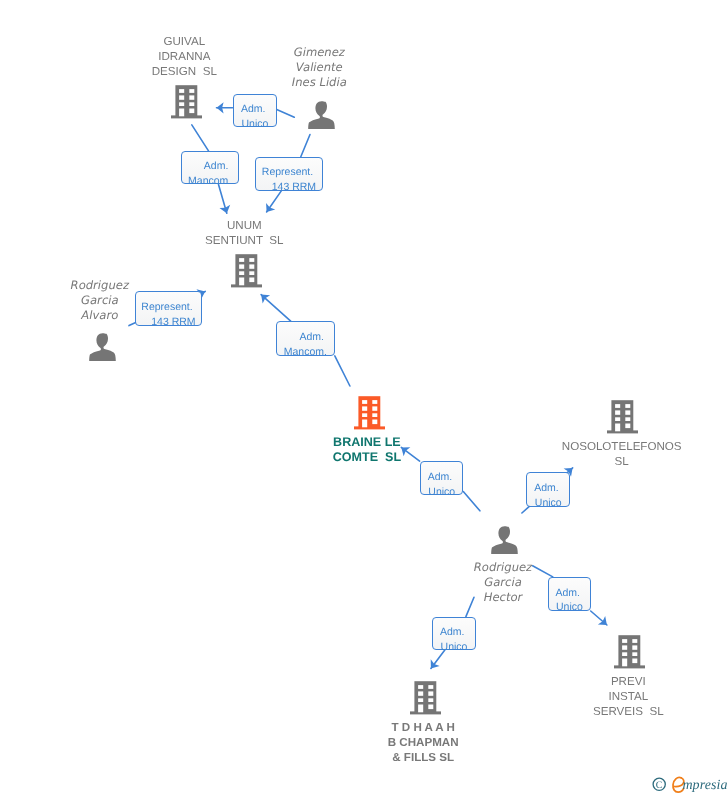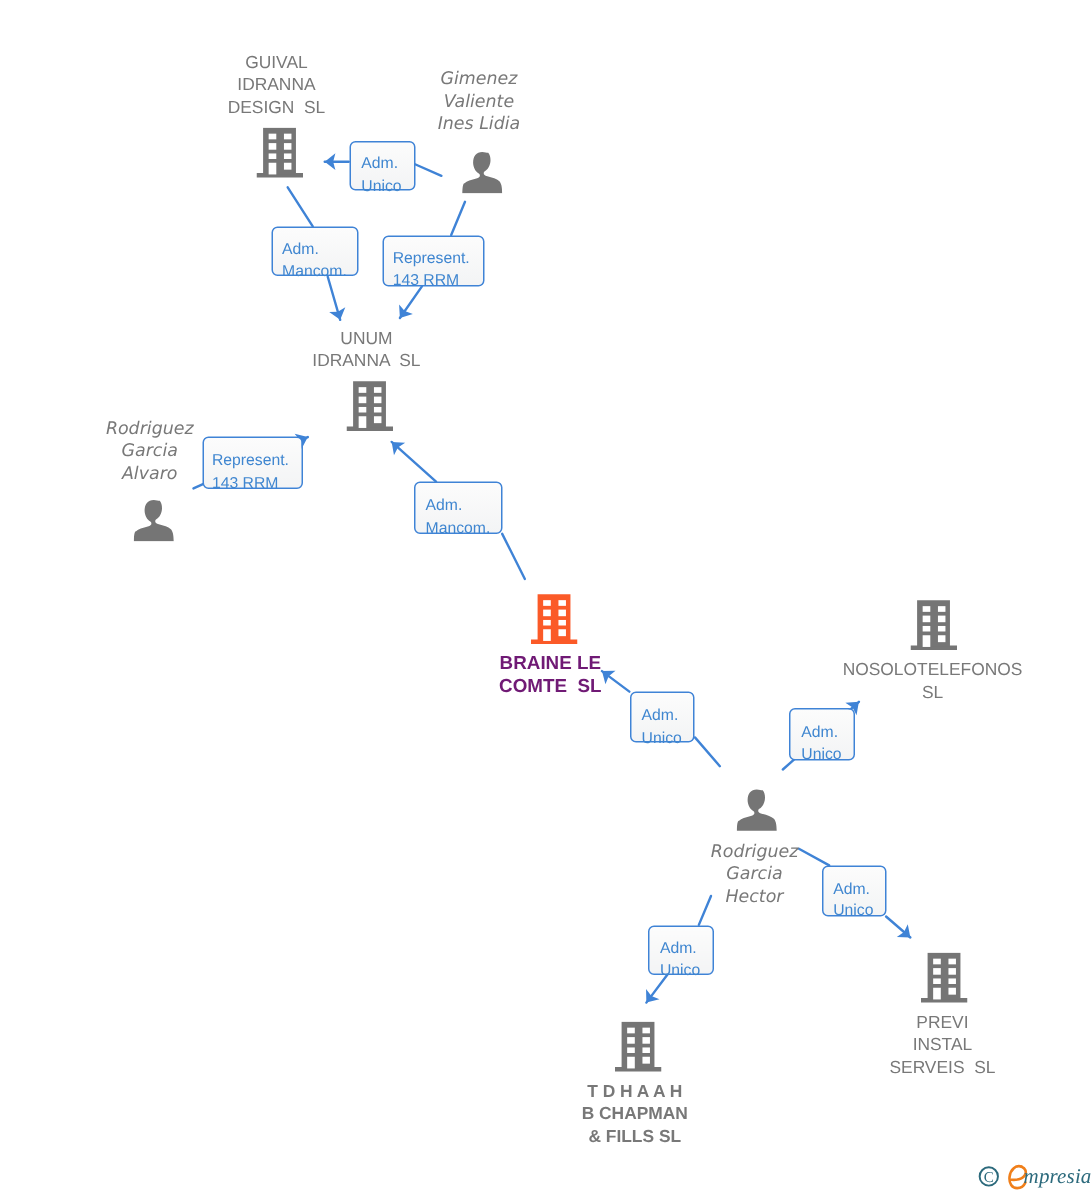--- a/index.html
+++ b/index.html
@@ -2,23 +2,23 @@
 <html><head>
 <meta charset="utf-8">
 <style>
   html,body{margin:0;padding:0;}
   body{width:728px;height:795px;background:#ffffff;font-family:"Liberation Sans",sans-serif;overflow:hidden;-webkit-font-smoothing:antialiased;text-rendering:geometricPrecision;}
   #canvas{position:relative;width:728px;height:772px;background:#fff;}
   .node{position:absolute;}
   .node-icon{position:absolute;}
   .node-label{position:absolute;color:#787878;font-size:11.6px;line-height:15px;text-align:center;white-space:pre;font-family:"Liberation Sans",sans-serif;}
   .node-label.person{font-size:11.6px;font-family:"DejaVu Sans",sans-serif;font-style:italic;}
-  .node-label.focus{color:#701a75;font-weight:bold;font-size:12.55px;}
+  .node-label.focus{color:#0f766e;font-weight:bold;font-size:12.55px;}
   svg.layer{position:absolute;left:0;top:0;width:728px;height:795px;}
-  .edgebox{position:absolute;box-sizing:border-box;border:1.6px solid #3f83d6;border-radius:4px;background:linear-gradient(to bottom,#fcfcfc,#f3f4f5);color:#3f86d0;font-size:10.5px;line-height:14.8px;text-align:left;white-space:pre;display:flex;align-items:center;justify-content:center;font-family:"Liberation Sans",sans-serif;padding-top:13px;}
+  .edgebox{position:absolute;box-sizing:border-box;border:1.6px solid #3f83d6;border-radius:4px;background:linear-gradient(to bottom,#fcfcfc,#f3f4f5);color:#3f86d0;font-size:10.5px;line-height:14.8px;text-align:right;white-space:pre;display:flex;align-items:center;justify-content:center;font-family:"Liberation Sans",sans-serif;padding-top:13px;}
   .wm{position:absolute;}
 </style>
 </head>
 <body>
 
 <div id="canvas">
 
   <svg class="layer" viewBox="0 0 728 795" xmlns="http://www.w3.org/2000/svg">
     <defs>
       <marker id="ah" markerWidth="10" markerHeight="13" refX="7.6" refY="6.2" orient="auto" markerUnits="userSpaceOnUse">
@@ -83,21 +83,21 @@
             <rect x="8.1" y="10.4" width="5.1" height="4.4"></rect>
             <rect x="18.3" y="10.4" width="5.0" height="4.4"></rect>
             <rect x="8.1" y="17.3" width="5.1" height="3.7"></rect>
             <rect x="18.3" y="17.3" width="5.0" height="3.7"></rect>
             <rect x="8.1" y="23.5" width="5.1" height="7.8"></rect>
             <rect x="18.3" y="23.5" width="5.0" height="4.6"></rect>
           </g>
         </svg>
       </div>
       <div class="node-label" style="width: 300px; left: 94.3px; top: 218.1px;">UNUM
-IDRANNA  SL</div>
+SENTIUNT  SL</div>
       <div class="node" style="left: 88.8px; top: 333.2px; width: 27px; height: 28px;">
         <svg class="node-icon" width="27" height="28" viewBox="0 0 27 28" xmlns="http://www.w3.org/2000/svg">
           <path fill="#757575" d="M13.5 0.3C11.6 0.3 10.0 1.0 8.9 2.3 7.9 3.5 7.4 5.3 7.4 7.3c0 3.3 1.8 6.3 3.8 7.4 0.5 0.3 0.7 0.7 0.7 1.2v0.3c0 0.7-0.5 1.2-1.8 1.6-4.2 1.1-6.9 2.0-8.4 3.3C0.7 20.9 0.3 23.7 0.2 27.9h26.6c-0.1-4.2-0.5-7.0-2.1-8.3-1.5-1.3-4.2-2.2-8.4-3.3-1.3-0.4-1.8-0.9-1.8-1.6v-0.3c0-0.5 0.2-0.9 0.7-1.2 2.0-1.1 3.8-4.1 3.8-7.4 0-2.0-0.5-3.8-1.5-5.0C17.0 1.0 15.4 0.3 13.5 0.3z"></path>
         </svg>
       </div>
       <div class="node-label person" style="width: 300px; left: -50.2px; top: 277.8px;">Rodriguez
 Garcia
 Alvaro</div>
       <div class="node" style="left: 354px; top: 395.5px; width: 31px; height: 34px;">
         <svg class="node-icon" width="31" height="34" viewBox="0 0 31 34" xmlns="http://www.w3.org/2000/svg">

